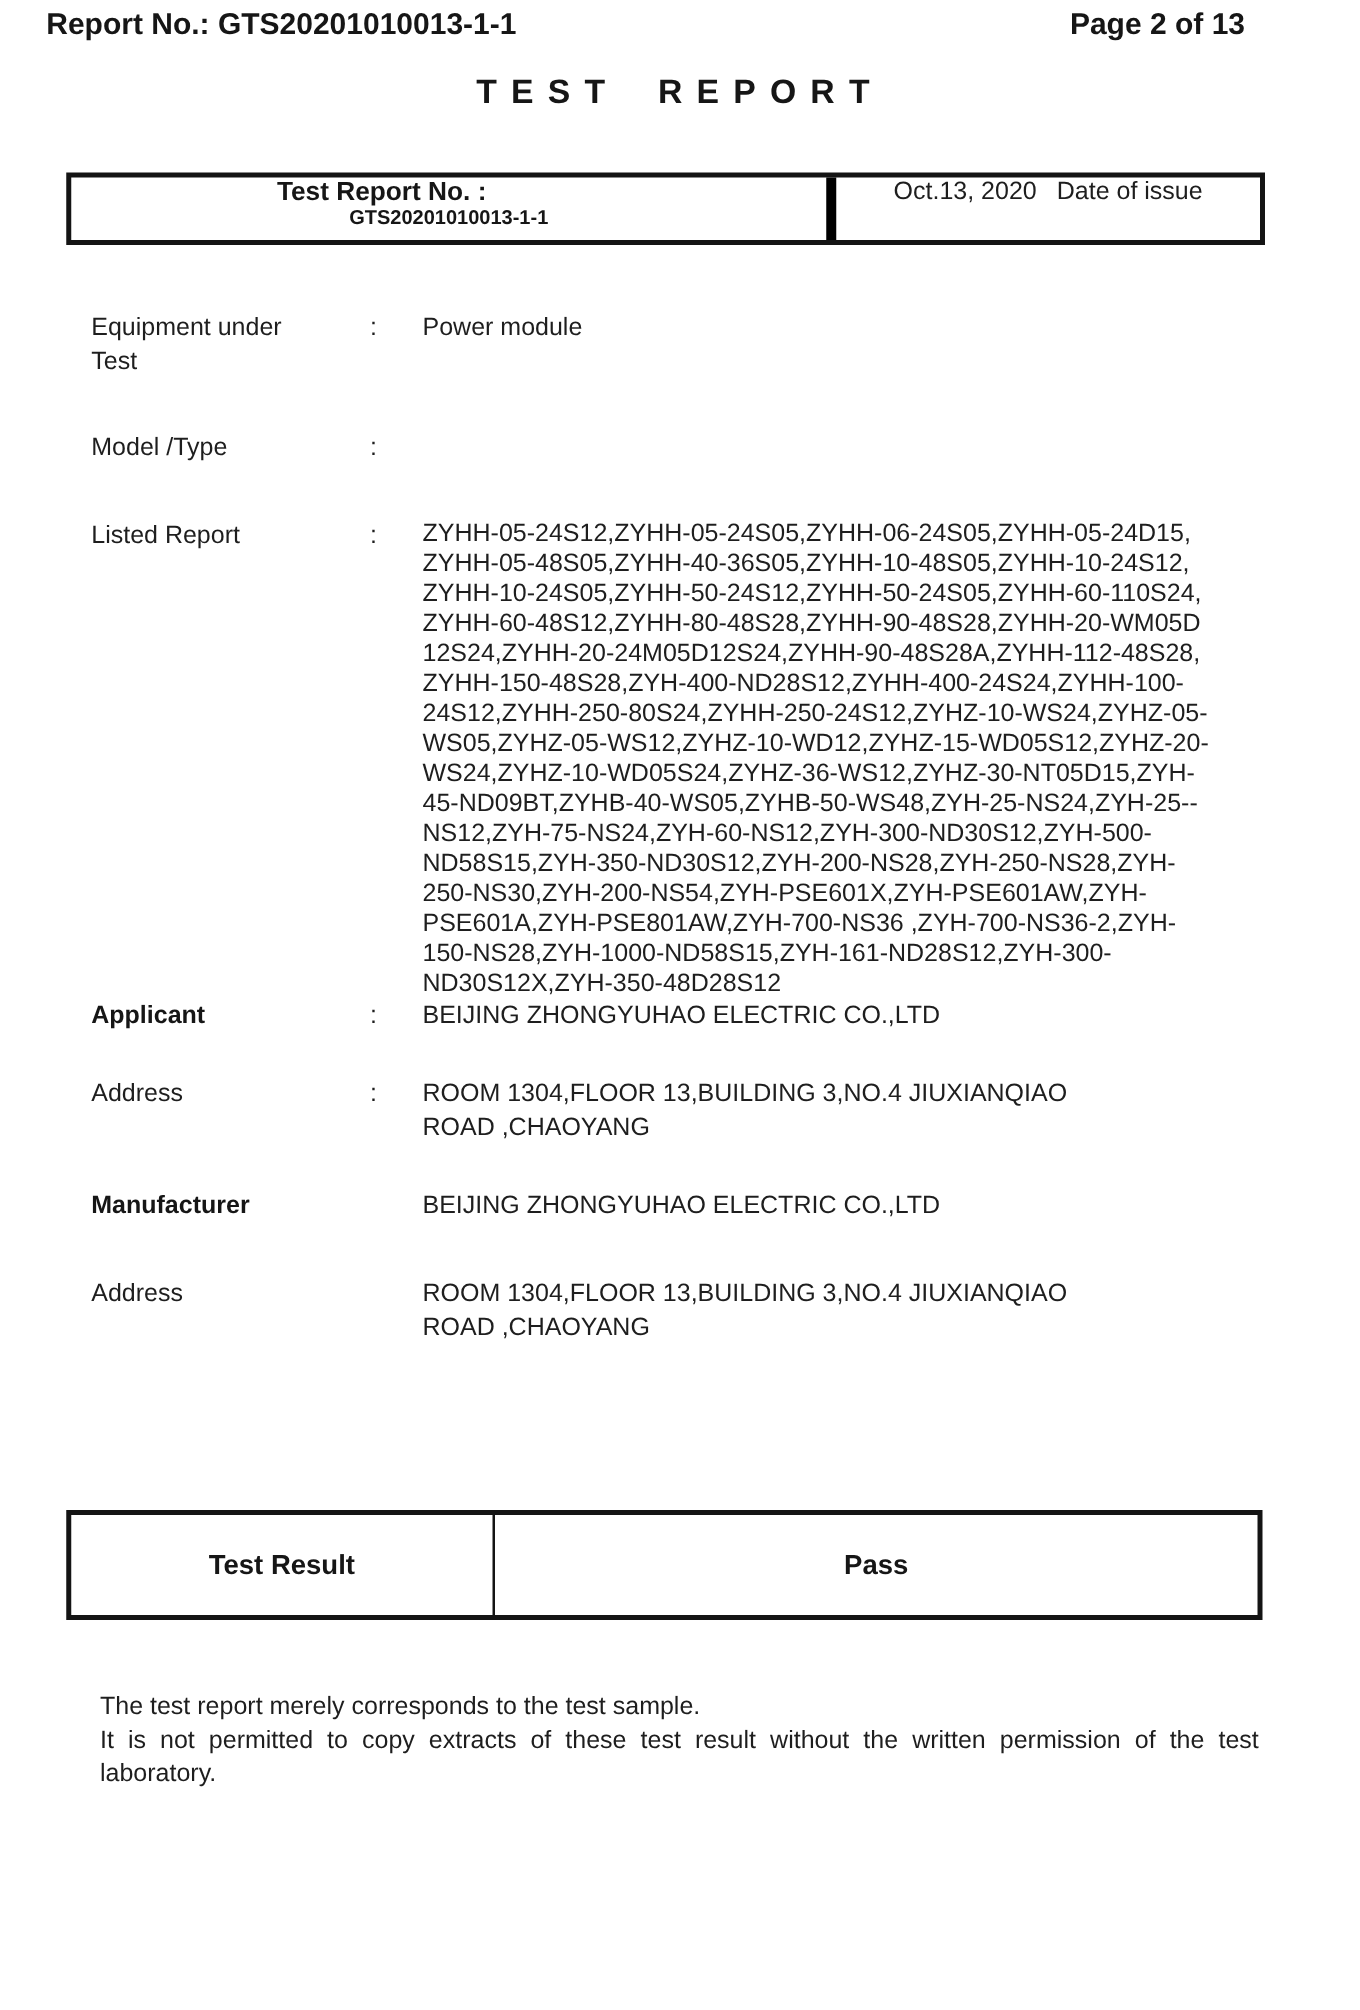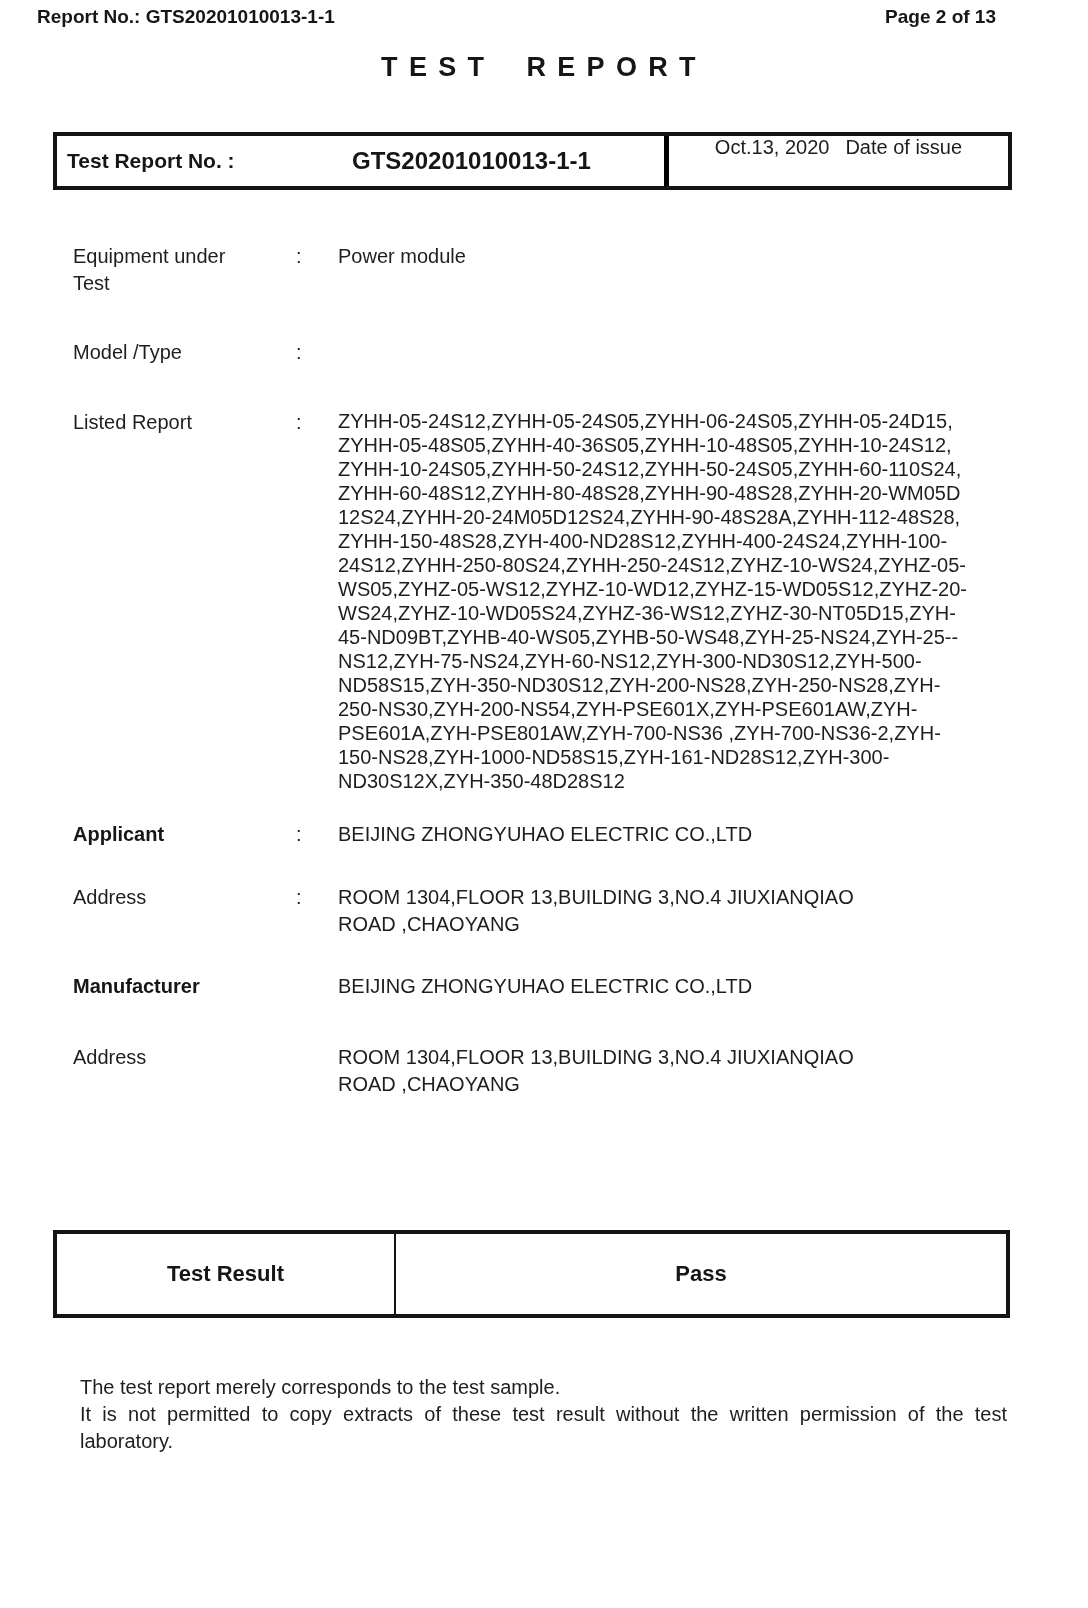--- a/index.html
+++ b/index.html
@@ -12,21 +12,21 @@
     position: relative;
     overflow: hidden;
   }
 
   
   .page-header {
     display: flex;
     justify-content: space-between;
     padding: 6px 92px 0 37px;
     font-weight: bold;
-    font-size: 19px;
+    font-size: 24px;
     color: #161616;
   }
 
   
   .doc-title {
     margin: 24px 0 0 0;
     text-align: center;
     font-weight: bold;
     font-size: 27px;
     letter-spacing: 0.42em;
@@ -40,32 +40,33 @@
     width: 959px;
     height: 58px;
     box-sizing: border-box;
     border: 4px solid #141414;
     display: flex;
     background: #fff;
   }
   .rt-left {
     width: 612px;
     box-sizing: border-box;
-    border-right: 5px solid #000000;
+    border-right: 8px solid #000000;
     display: flex;
     align-items: center;
+    flex-direction: column;
   }
   .rt-label {
     font-weight: bold;
     font-size: 21px;
     padding-left: 10px;
     width: 285px;
     color: #161616;
   }
-  .rt-number { font-weight: bold; font-size: 24px; color: #161616; }
+  .rt-number { font-weight: bold; font-size: 16px; color: #161616; }
   .rt-right {
     flex: 1;
     display: flex;
     flex-direction: row;
     justify-content: center;
     text-align: center;
     line-height: 23px;
   }
   .rt-divider {
     border: none;
@@ -85,21 +86,21 @@
   .f-colon { width: 26px; line-height: 27px; }
   .f-value {
     width: 712px;
     white-space: pre-line;
     line-height: 27px;
   }
   .row-equipment    { margin-top: 53px; }
   .row-model        { margin-top: 42px; }
   .row-listed       { margin-top: 43px; }
   .row-listed .f-value { line-height: 24px; }
-  .row-applicant    { margin-top: 28px; }
+  .row-applicant    { }
   .row-address1     { margin-top: 36px; }
   .row-manufacturer { margin-top: 35px; }
   .row-address2     { margin-top: 44px; }
 
   
   .result-table {
     margin: 132px 0 0 53px;
     width: 957px;
     height: 88px;
     box-sizing: border-box;

